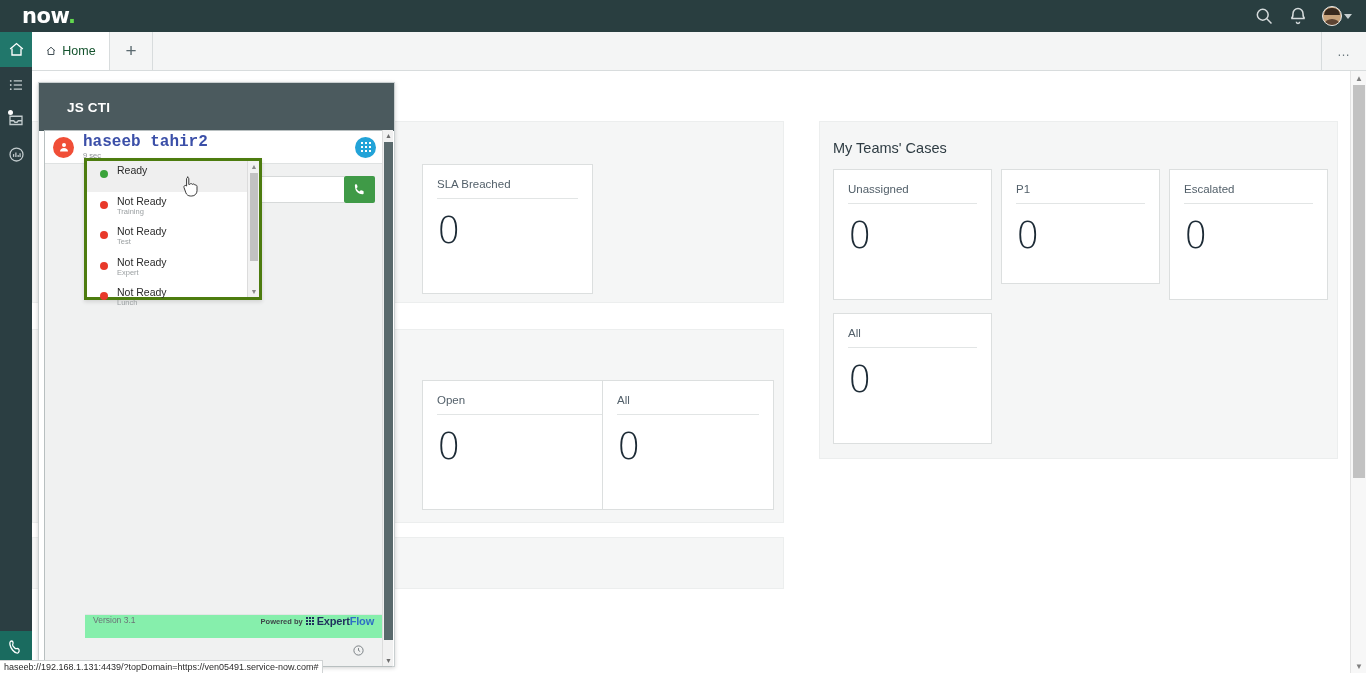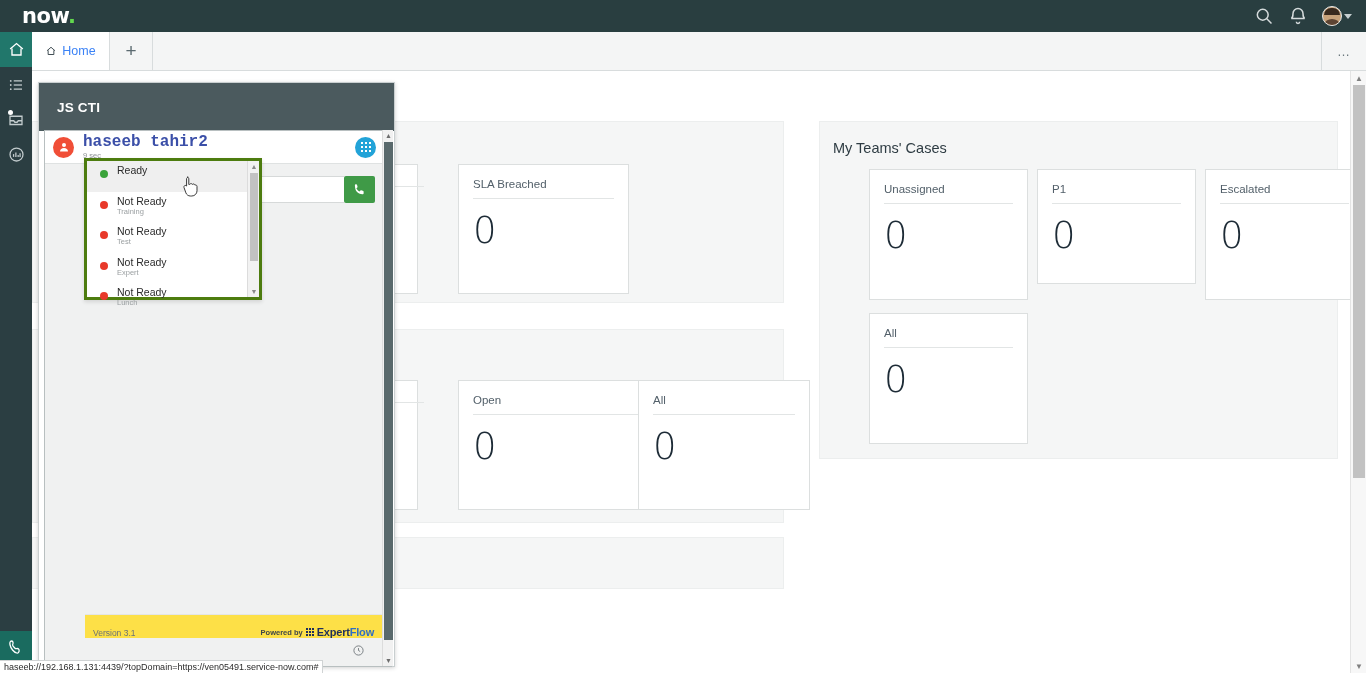--- a/index.html
+++ b/index.html
@@ -91,21 +91,21 @@
     background: #f4f5f5;
     border-bottom: 1px solid #d8dcdd;
     display: flex; align-items: stretch;
   }
   .tab {
     width: 78px;
     background: #ffffff;
     border-right: 1px solid #d8dcdd;
     display: flex; align-items: center; justify-content: center;
     gap: 5px;
-    font-size: 12.5px; color: #3b82f6;
+    font-size: 12.5px; color: #14532d;
   }
   .tab-add {
     width: 43px;
     background: #f4f5f5;
     border-right: 1px solid #d8dcdd;
     display: flex; align-items: center; justify-content: center;
     font-size: 19px; color: #5b6a70; font-weight: 300;
   }
   .tabstrip-fill { flex: 1; }
   .tab-more {
@@ -129,21 +129,20 @@
     background: #f5f6f6;
     border: 1px solid #eceeee;
   }
   .panel-title {
     font-size: 14.5px; color: #2e3c43; font-weight: 400;
   }
   .kpi {
     position: absolute;
     background: #ffffff;
     border: 1px solid #dcdfdf;
-    margin-left: 36px;
   }
   .kpi-label {
     position: absolute; top: 13px; left: 14px; right: 14px;
     font-size: 11.5px; color: #53606a;
     padding-bottom: 8px;
     border-bottom: 1px solid #e2e5e5;
   }
   .kpi-value {
     position: absolute; left: 14px; top: 47px;
     font-size: 37px; color: #1d2b36; font-weight: 300;
@@ -162,21 +161,21 @@
     position: absolute; left: 38px; top: 82px;
     width: 357px; height: 585px;
     background: #ffffff;
     border: 1px solid #c9cfd0;
     box-shadow: 0 1px 4px rgba(0,0,0,.18);
     z-index: 40;
   }
   .cti-header {
     height: 48px; background: #4b5a5e;
     display: flex; align-items: center;
-    padding-left: 18px;
+    padding-left: 28px;
   }
   .cti-title {
     color: #ffffff; font-size: 13.5px; font-weight: 700;
     letter-spacing: .2px;
   }
   .cti-frame {
     position: absolute; left: 5px; top: 47px;
     width: 348px; height: 537px;
     background: #f0f1f1;
     border: 1px solid #b8bfc0;
@@ -256,23 +255,23 @@
   .dd-thumb {
     position: absolute; left: 2px; top: 12px;
     width: 8px; height: 88px; background: #c2c2c2;
   }
   .cursor-hand { position: absolute; left: 95px; top: 15px; }
 
   
   .cti-footer {
     position: absolute; left: 40px; bottom: 28px;
     width: 297px; height: 24px;
-    background: #fde047;
+    background: #86efac;
     border-top: 1px solid #e4e6e6;
-    display: flex; align-items: flex-end;
+    display: flex; align-items: flex-start;
     padding: 0 8px;
   }
   .version-txt { font-size: 8.5px; color: #6b7276; }
   .powered { margin-left: auto; display: flex; align-items: center; gap: 3px; }
   .powered-by { font-size: 7.5px; color: #3e4649; font-weight: 700; }
   .ef-name { font-size: 11px; font-weight: 700; color: #1f2f5c; letter-spacing: -.2px; }
   .ef-name .blue { color: #2f6fc4; }
   .ef-grid { display: grid; grid-template-columns: repeat(3,2px); gap: 1px; }
   .ef-grid i { width: 2px; height: 2px; background: #1f2f5c; display:block; }
   .cti-timer {

